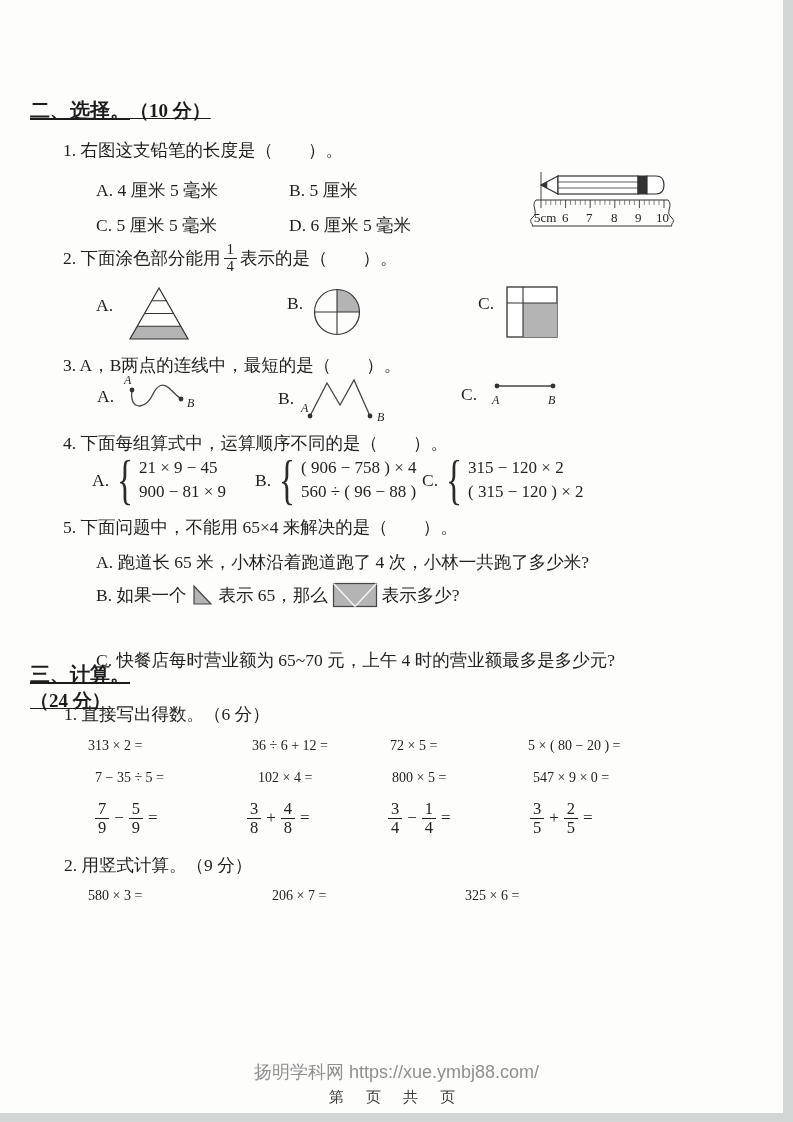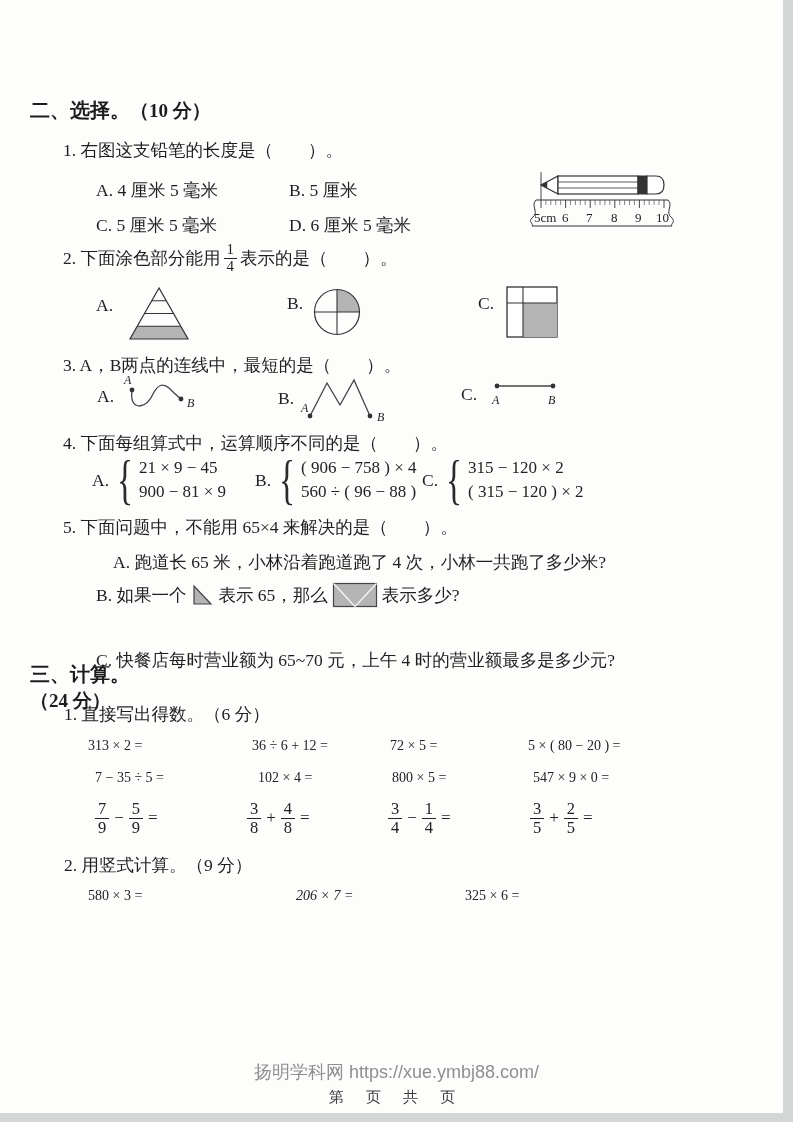--- a/index.html
+++ b/index.html
@@ -10,21 +10,21 @@
     color:#222;
     position:relative;
     overflow:hidden;
   }
   .sheet { position:relative; width:793px; height:1122px; background:#fdfdfc; }
   .abs { position:absolute; }
 
   .sec-title {
     font-family:"Liberation Sans","DejaVu Sans",sans-serif;
     font-weight:bold; font-size:20px; color:#1c1c1c;
-    display:flex; align-items:baseline;
+    display:flex; align-items:baseline;text-decoration:underline;
   }
   .sec-title .pts { font-family:"Liberation Serif","DejaVu Serif",serif; font-weight:bold; font-size:19px; margin-left:0; }
 
   .qtext { font-size:17.5px; color:#1f1f1f; white-space:nowrap; }
   .opt   { font-size:17.5px; color:#1f1f1f; white-space:nowrap; }
 
   .q1-options { display:grid; grid-template-columns:193px auto; row-gap:11px; }
 
   .inline-frac { display:inline-flex; flex-direction:column; align-items:center; font-size:15px; line-height:1.05; margin:0 3px; vertical-align:middle; }
   .inline-frac .num { padding:0 3px; }
@@ -221,21 +221,21 @@
       <span class="q4-label">C.</span>
       <span class="q4-brace">{</span>
       <div class="q4-lines">
         <div>315 − 120 × 2</div>
         <div>( 315 − 120 ) × 2</div>
       </div>
     </div>
   </div>
 
   <div class="abs qtext" style="left:63px; top:515px;">5. 下面问题中，不能用 65×4 来解决的是（　　）。</div>
-  <div class="abs opt" style="left:113px; top:550px;">A. 跑道长 65 米，小林沿着跑道跑了 4 次，小林一共跑了多少米?</div>
+  <div class="abs opt" style="left:96px; top:550px;">A. 跑道长 65 米，小林沿着跑道跑了 4 次，小林一共跑了多少米?</div>
   <div class="abs q5-line" style="left:96px; top:582px;">
     <span>B. 如果一个</span>
     <svg width="24" height="24" viewBox="0 0 24 24">
       <polygon points="4,3 4,21 21,21" fill="#b4b4b4" stroke="#444" stroke-width="1.2"></polygon>
     </svg>
     <span>表示 65，那么</span>
     <svg width="46" height="26" viewBox="0 0 46 26">
       <rect x="1.5" y="1.5" width="43" height="23" fill="#b4b4b4" stroke="#444" stroke-width="1.2"></rect>
       <line x1="1.5" y1="1.5" x2="23" y2="24.5" stroke="#f4f4f4" stroke-width="1.4"></line>
       <line x1="44.5" y1="1.5" x2="23" y2="24.5" stroke="#f4f4f4" stroke-width="1.4"></line>
@@ -313,21 +313,21 @@
           <span class="den">5</span>
         </span>
       <span>=</span>
     </div>
   </div>
 
   <div class="abs qtext" style="left:64px; top:853px;">2. 用竖式计算。（9 分）</div>
 
   <div class="abs" style="left:0; top:888px; width:793px; height:24px;">
     <span class="calc-item" style="left:88px;">580 × 3 =</span>
-    <span class="calc-item" style="left:296px;font-style:italic;">206 × 7 =</span>
+    <span class="calc-item" style="left:272px;">206 × 7 =</span>
     <span class="calc-item" style="left:465px;">325 × 6 =</span>
   </div>
 
   <div class="footer-site">扬明学科网 https://xue.ymbj88.com/</div>
   <div class="footer-page">第 页 共 页</div>
 
   <div class="edge-right"></div>
   <div class="edge-bottom"></div>
 </div>
 

